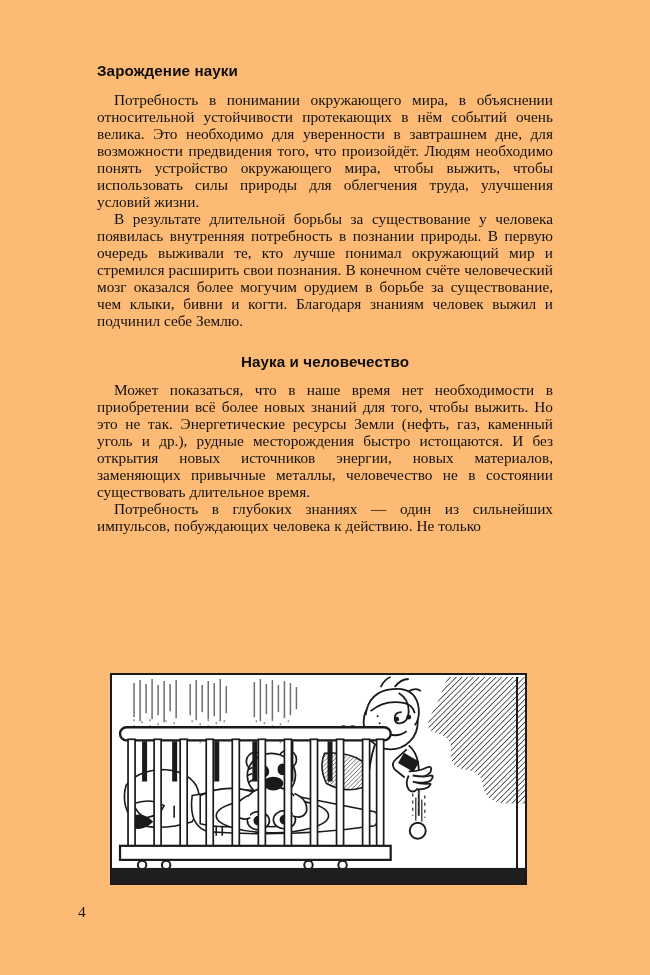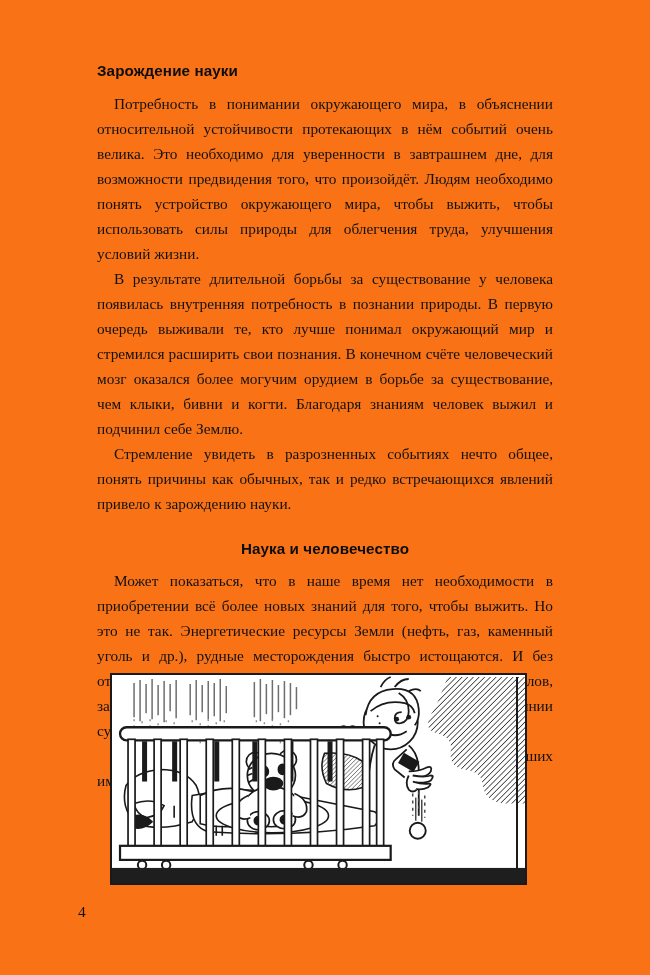--- a/index.html
+++ b/index.html
@@ -14,21 +14,21 @@
     font-family: "Liberation Serif", "DejaVu Serif", serif;
     color: #000000;
     overflow: hidden;
   }
 
   .page {
     position: absolute;
     left: 0; top: 0;
     width: 650px;
     height: 975px;
-    background: #f97316;
+    background: #fdba74;
   }
 
   .content {
     position: absolute;
     left: 97px;
     top: 62px;
     width: 456px;
   }
 
   h2.section-heading {
@@ -42,21 +42,21 @@
   }
   h2.section-heading.second {
     margin-top: 24px;
     margin-bottom: 10px;
     text-align: center;
   }
 
   p.body-par {
     margin: 0;
     font-size: 15.3px;
-    line-height: 25px;
+    line-height: 17px;
     text-align: justify;
     text-indent: 17px;
     color: #111111;
     -webkit-hyphens: none;
     hyphens: none;
     word-spacing: 0.1px;
   }
 
   
   .figure-wrap {
@@ -89,21 +89,20 @@
 <body>
 
 <div class="page">
 
   <div class="content">
 
     <h2 class="section-heading">Зарождение науки</h2>
 
     <p class="body-par">Потребность в понимании окружающего мира, в объяснении относительной устойчивости протекающих в нём событий очень велика. Это необходимо для уверенности в завтрашнем дне, для возможности предвидения того, что произойдёт. Людям необходимо понять устройство окружающего мира, чтобы выжить, чтобы использовать силы природы для облегчения труда, улучшения условий жизни.</p>
     <p class="body-par">В результате длительной борьбы за существование у человека появилась внутренняя потребность в познании природы. В первую очередь выживали те, кто лучше понимал окружающий мир и стремился расширить свои познания. В конечном счёте человеческий мозг оказался более могучим орудием в борьбе за существование, чем клыки, бивни и когти. Благодаря знаниям человек выжил и подчинил себе Землю.</p>
-    <p class="body-par">Стремление увидеть в разрозненных событиях нечто общее, понять причины как обычных, так и редко встречающихся явлений привело к зарождению науки.</p>
 
     <h2 class="section-heading second">Наука и человечество</h2>
 
     <p class="body-par">Может показаться, что в наше время нет необходимости в приобретении всё более новых знаний для того, чтобы выжить. Но это не так. Энергетические ресурсы Земли (нефть, газ, каменный уголь и др.), рудные месторождения быстро истощаются. И без открытия новых источников энергии, новых материалов, заменяющих привычные металлы, человечество не в состоянии существовать длительное время.</p>
     <p class="body-par">Потребность в глубоких знаниях — один из сильнейших импульсов, побуждающих человека к действию. Не только</p>
 
   </div>
 
   <div class="figure-wrap">
     <div class="figure-frame">

